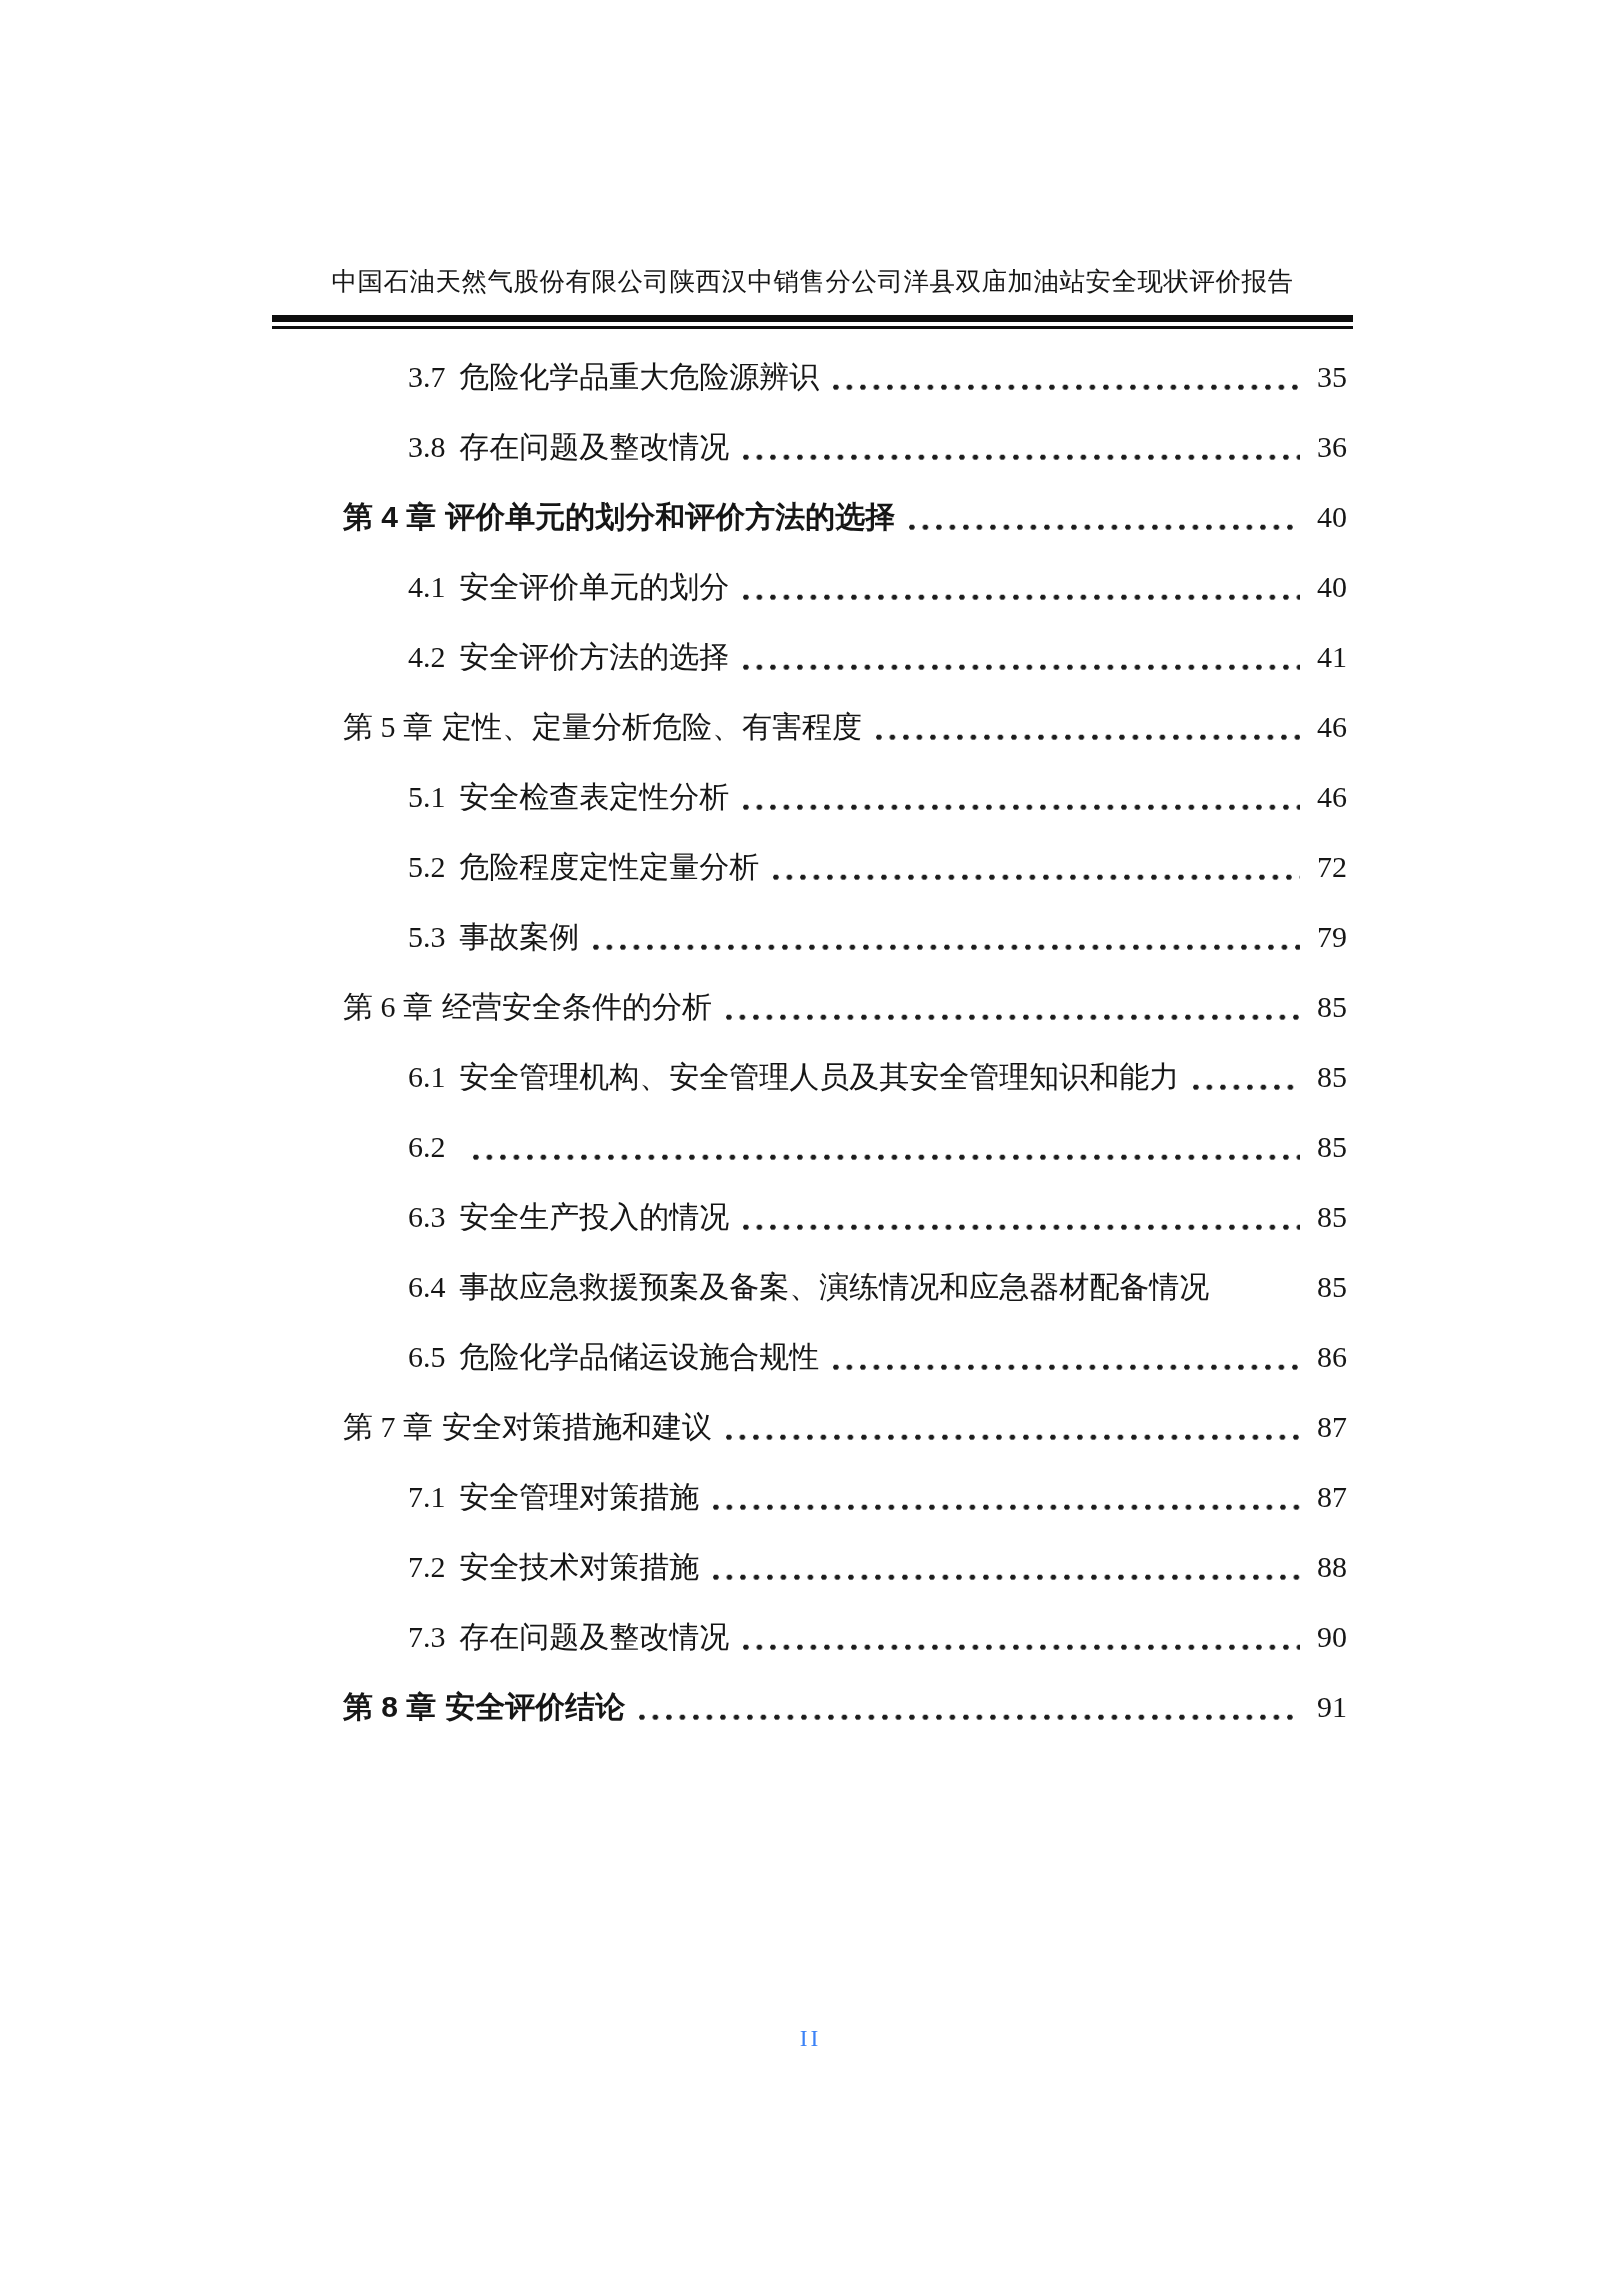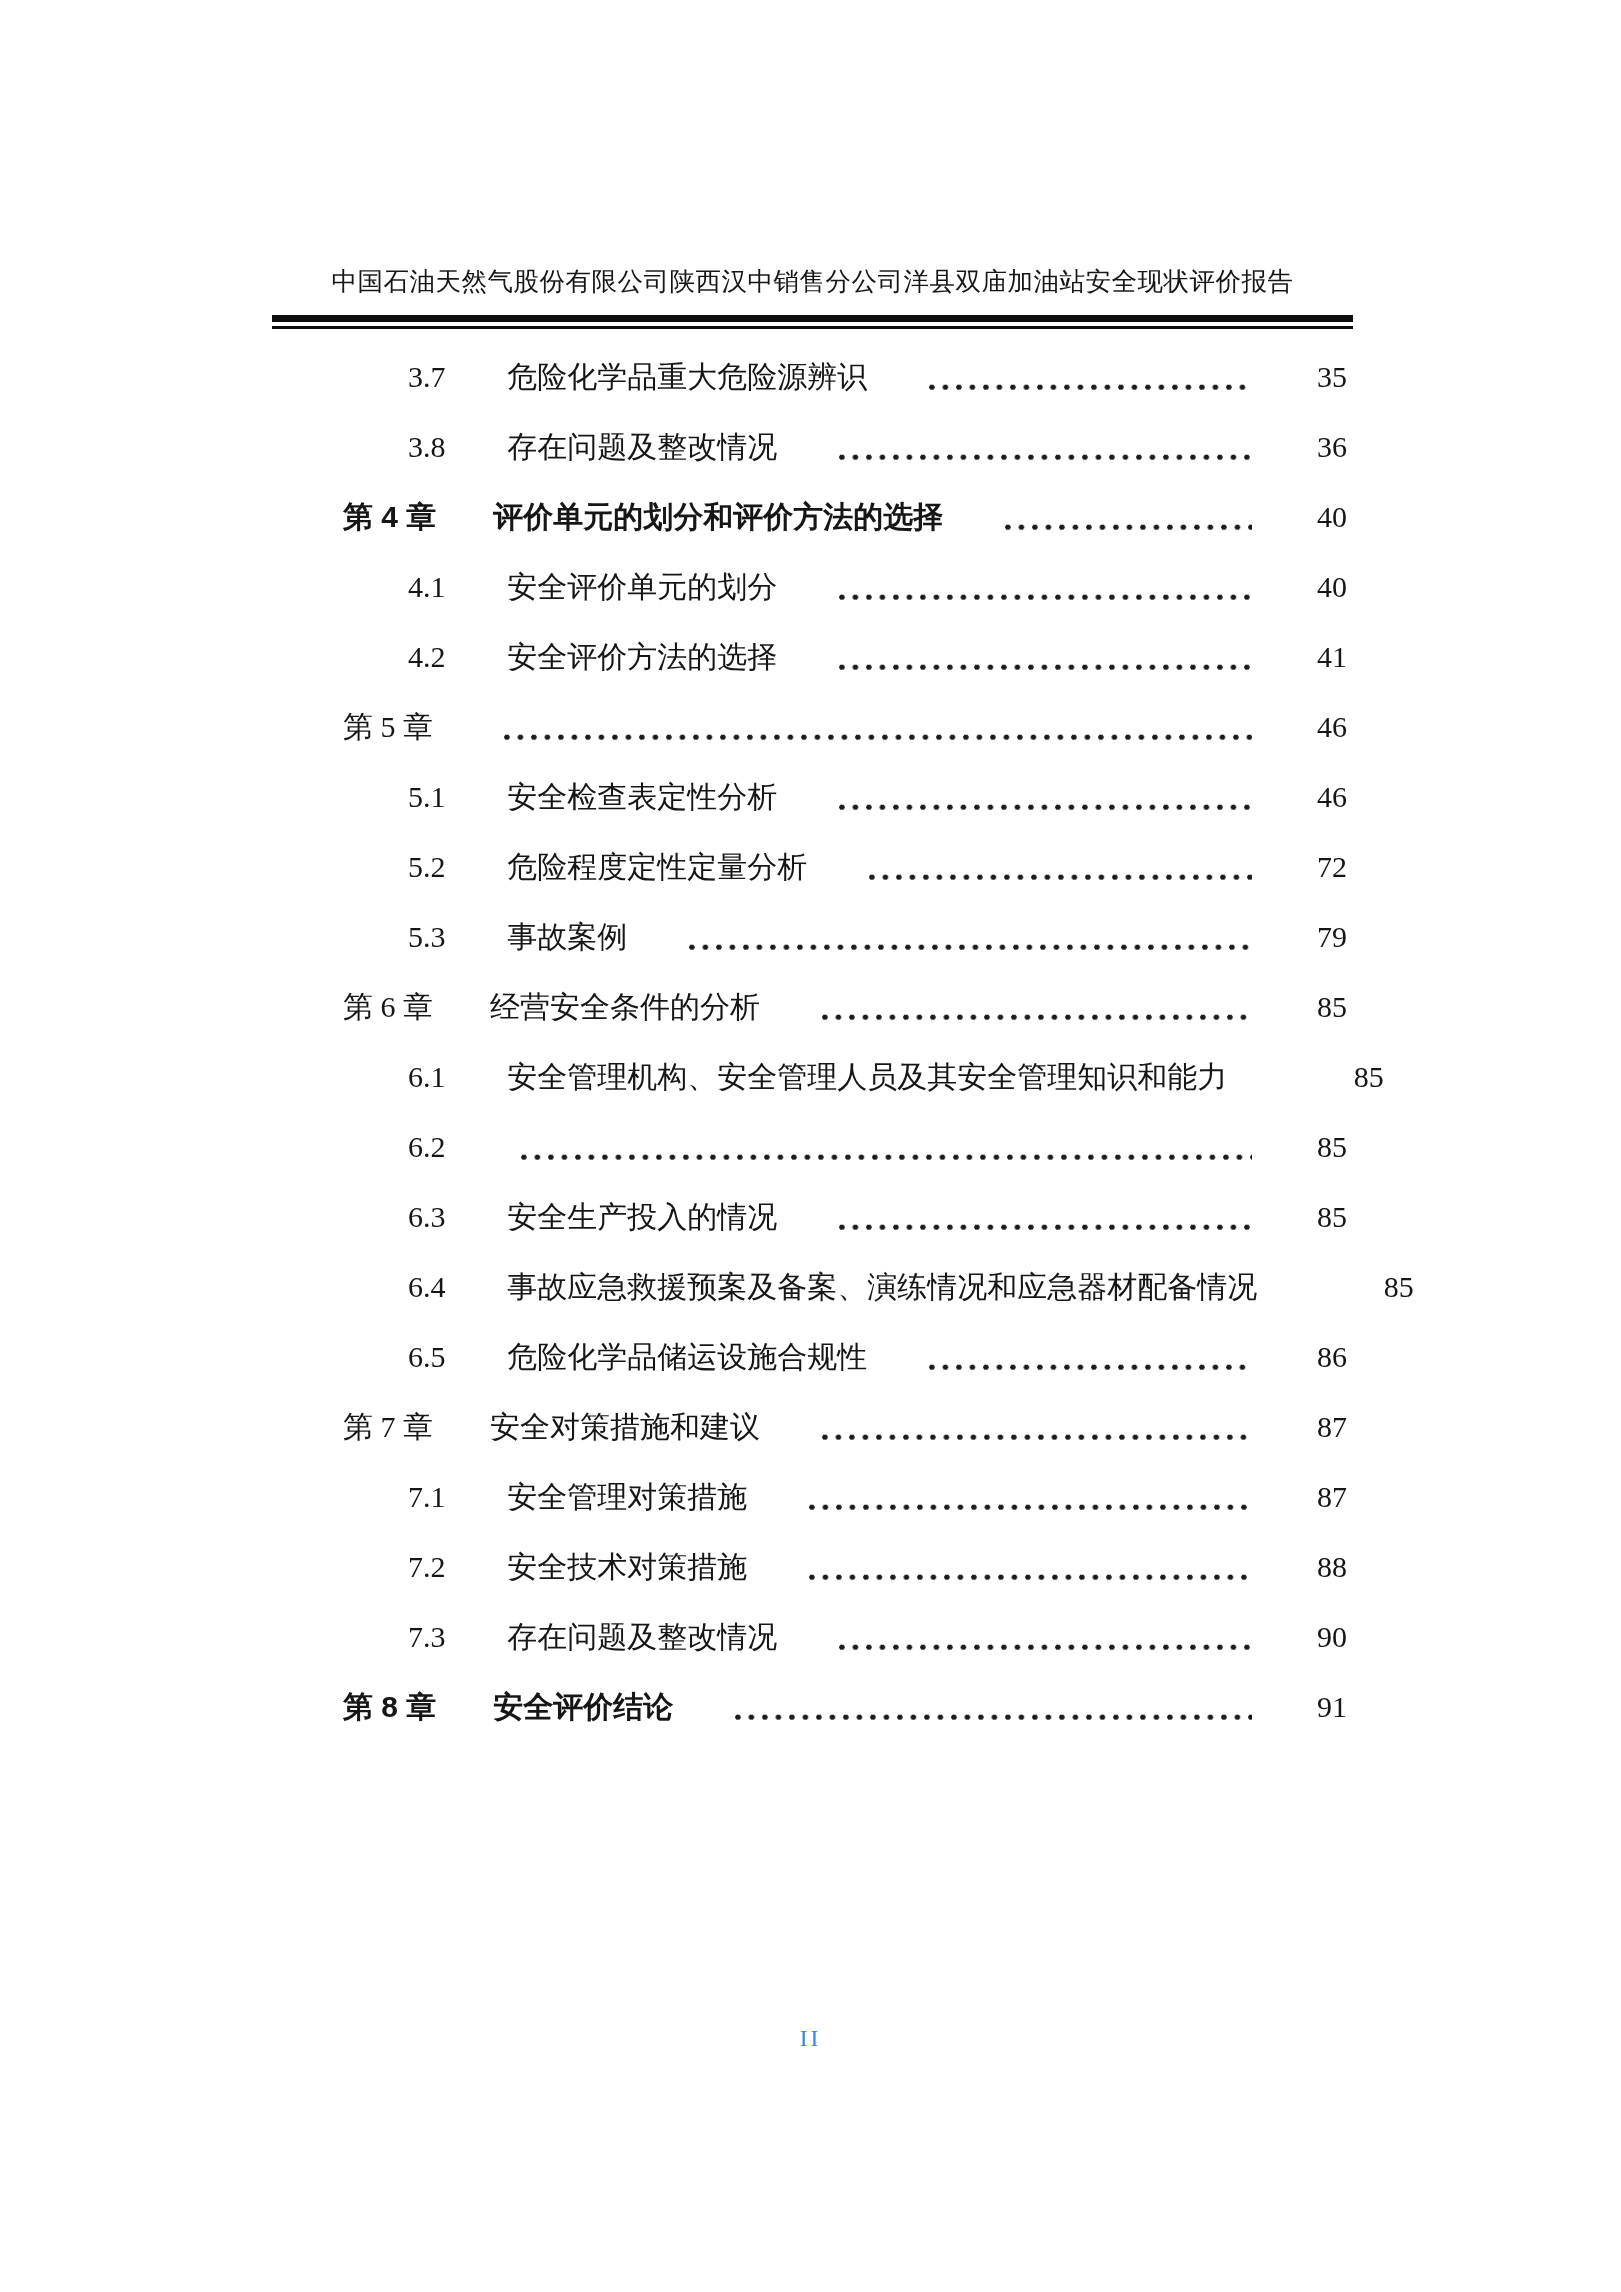--- a/index.html
+++ b/index.html
@@ -44,21 +44,20 @@
     top: 342px;
     left: 343px;
     width: 1004px;
   }
   .toc-row {
     display: flex;
     align-items: center;
     height: 70px;
     font-size: 30px;
     white-space: nowrap;
-    gap: 48px;
   }
   .toc-row.section { padding-left: 65px; }
   .toc-row.bold .toc-label,
   .toc-row.bold .toc-title {
     font-family: "Liberation Sans", "DejaVu Sans", sans-serif;
     font-weight: 700;
   }
   .toc-label  { margin-right: 13.7px; flex: 0 0 auto; }
   .toc-row.chapter .toc-label { margin-right: 9px; }
   .toc-title  { flex: 0 0 auto; font-family: Liberation Mono, monospace; }
@@ -131,20 +130,21 @@
     <span class="toc-page">40</span>
   </div>
       <div class="toc-row section">
     <span class="toc-label">4.2</span>
     <span class="toc-title">安全评价方法的选择</span>
     <span class="toc-leader"></span>
     <span class="toc-page">41</span>
   </div>
       <div class="toc-row chapter">
     <span class="toc-label">第 5 章</span>
+    <span class="toc-title">定性、定量分析危险、有害程度</span>
     <span class="toc-leader"></span>
     <span class="toc-page">46</span>
   </div>
       <div class="toc-row section">
     <span class="toc-label">5.1</span>
     <span class="toc-title">安全检查表定性分析</span>
     <span class="toc-leader"></span>
     <span class="toc-page">46</span>
   </div>
       <div class="toc-row section">

